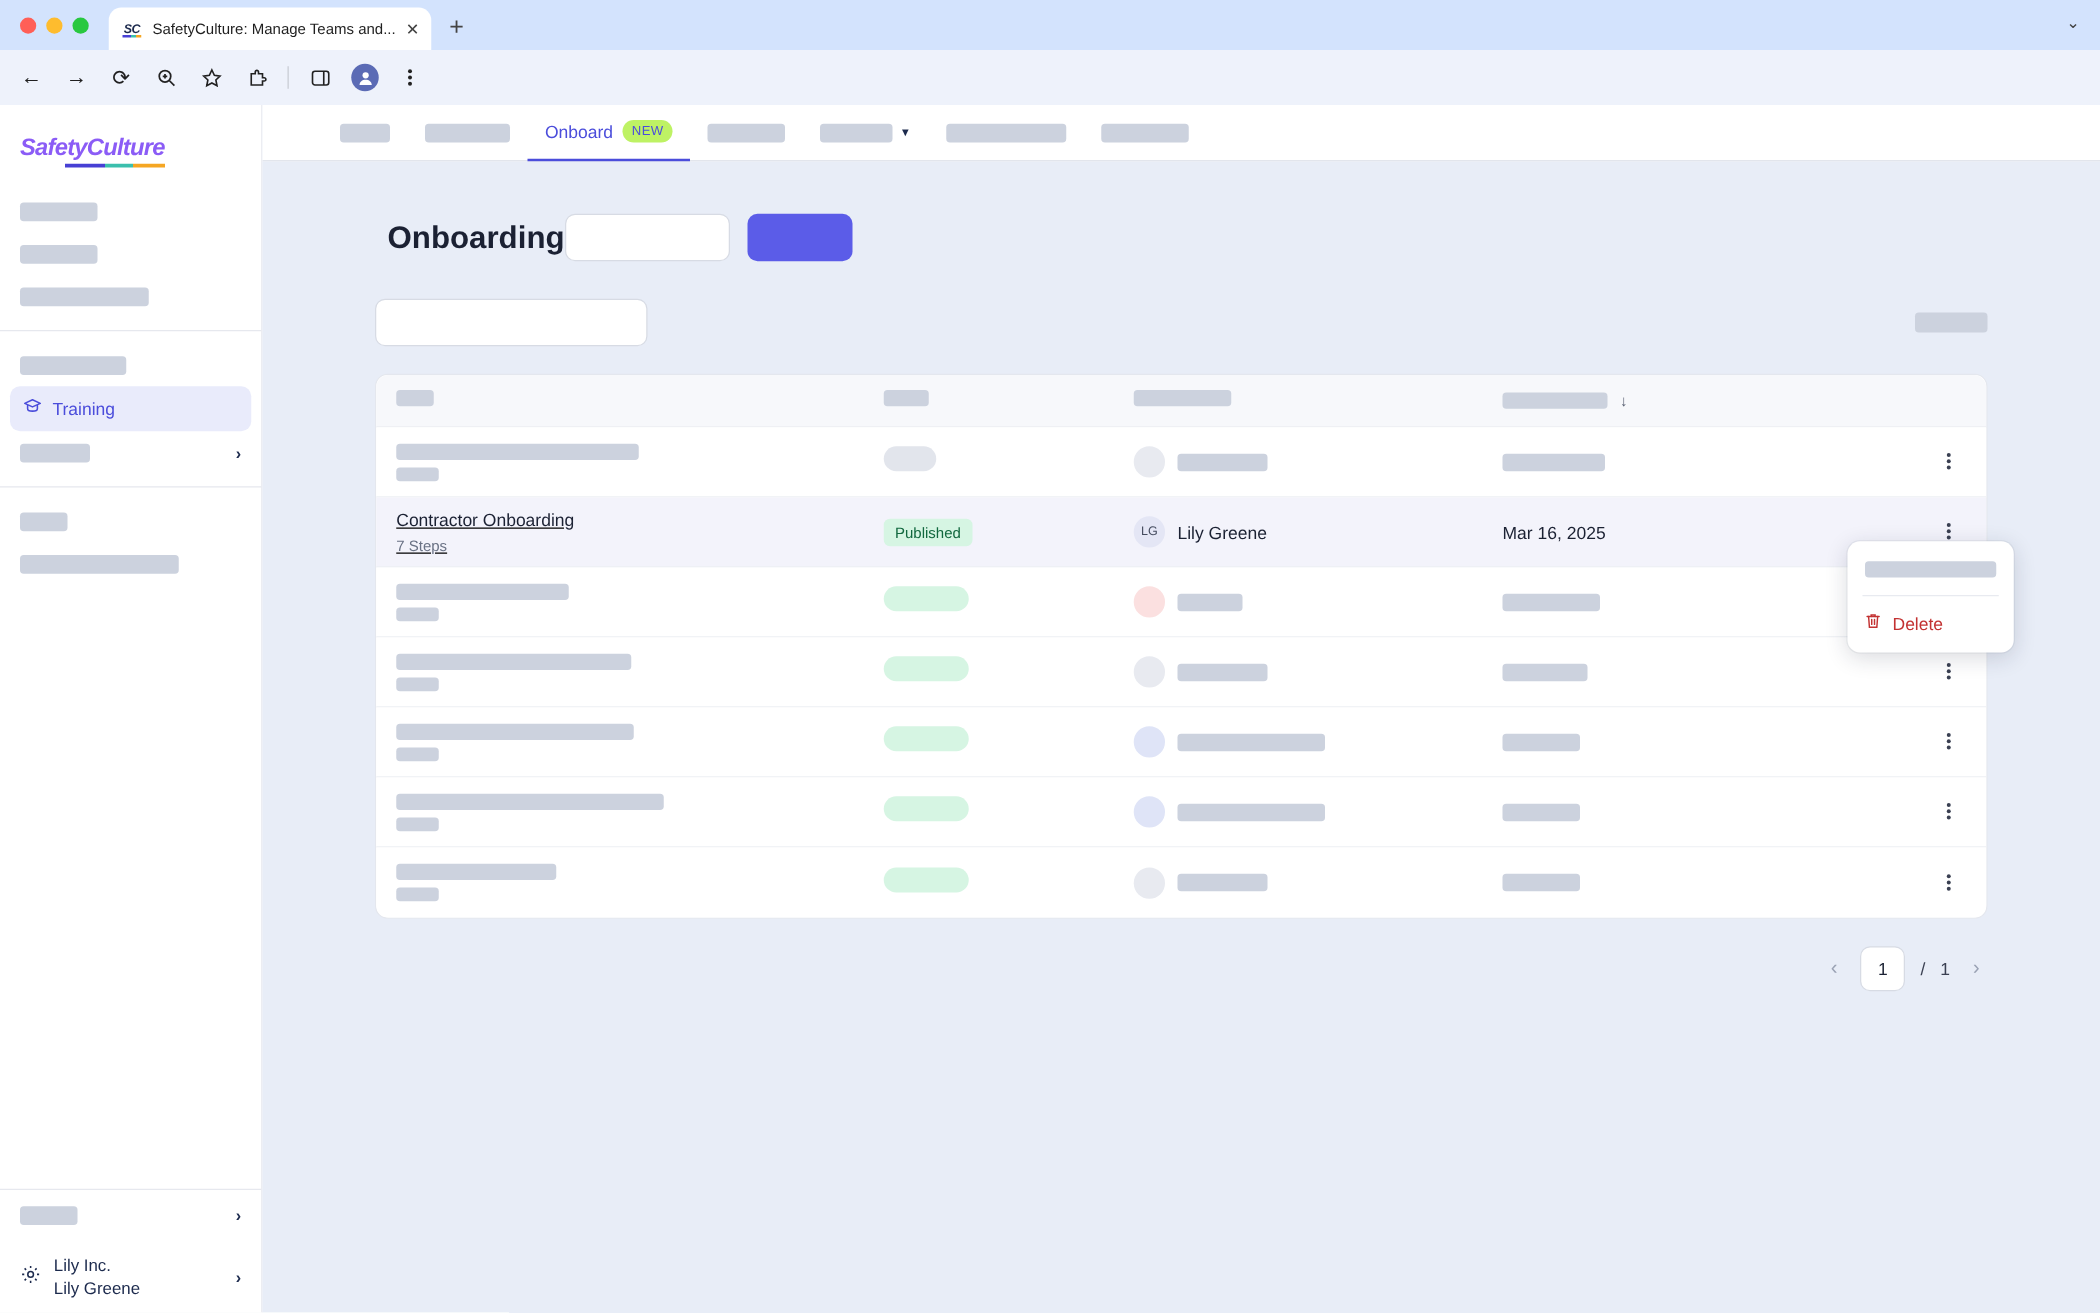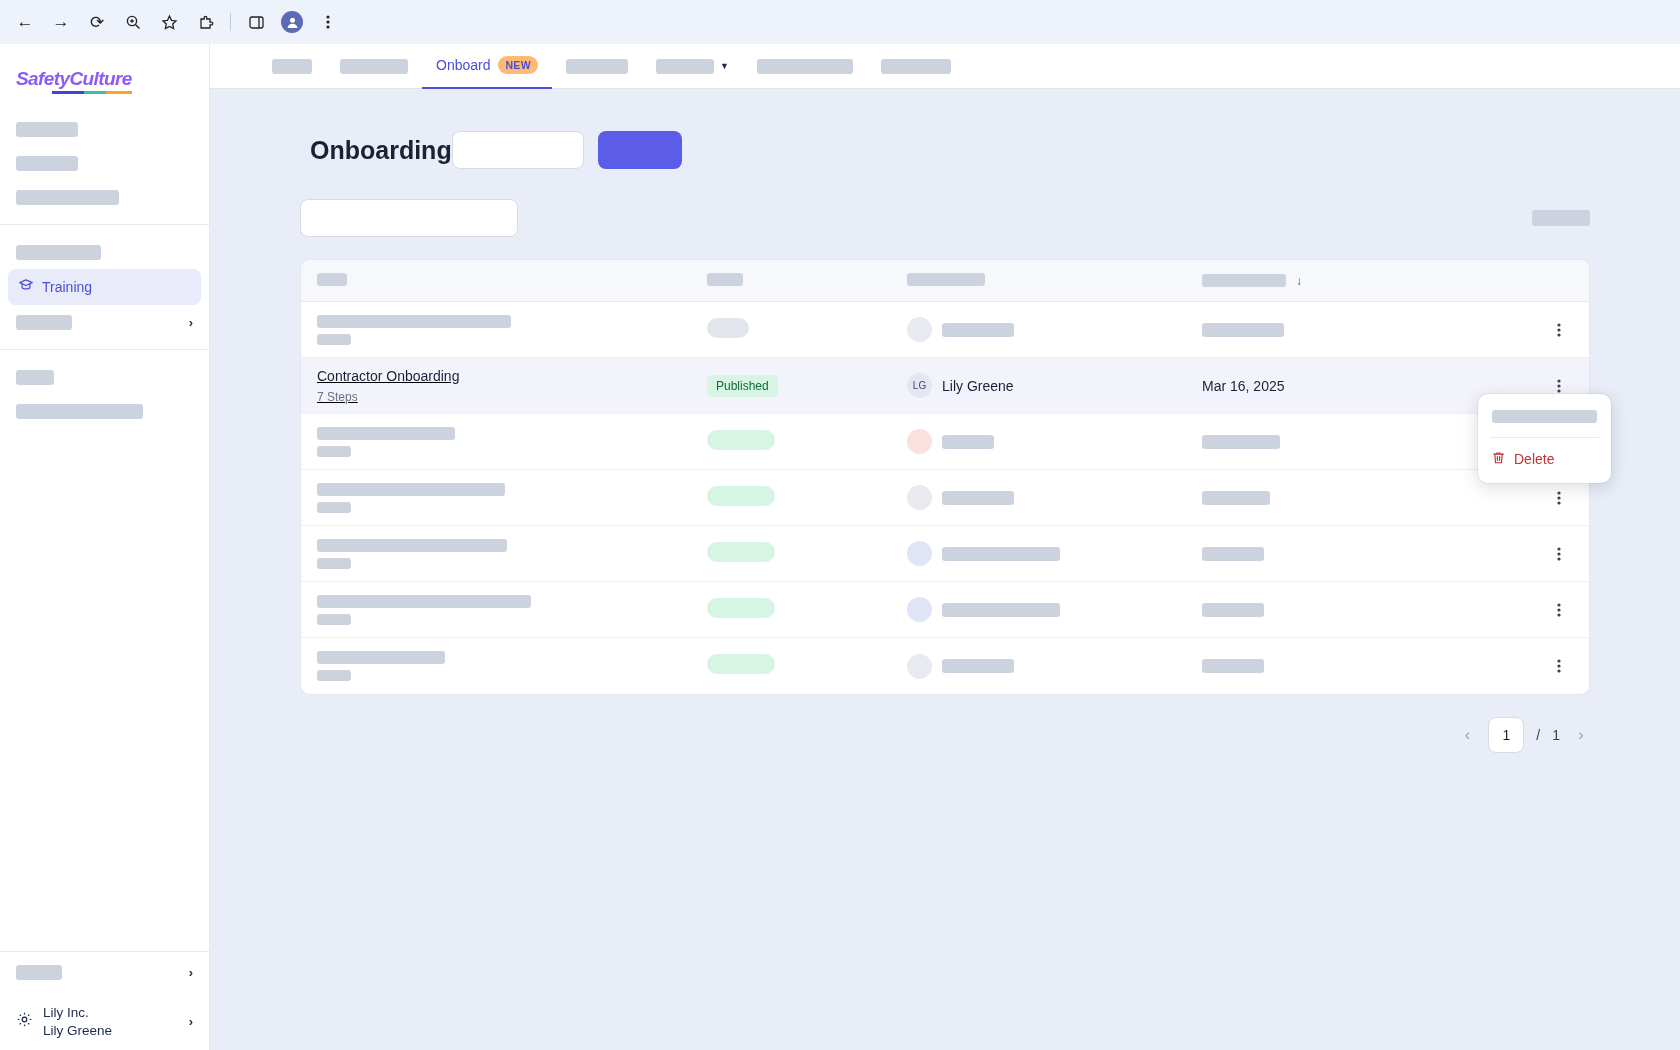--- a/index.html
+++ b/index.html
@@ -109,21 +109,21 @@
     height: 45px; flex: 0 0 45px; background: #fff; border-bottom: 1px solid #e2e5ec;
     display: flex; align-items: center; padding-left: 48px; gap: 0;
   }
   .tn-item { height: 45px; display: flex; align-items: center; padding: 0 14px; cursor: pointer; }
   .tn-active {
     height: 45px; display: flex; align-items: center; gap: 8px; padding: 0 14px;
     border-bottom: 2px solid #4b4ddb; cursor: pointer;
   }
   .tn-active-label { color: #4b4ddb; font-size: 14px; font-weight: 500; }
   .badge-new {
-    background: #fdba74; color: #4b4ddb; font-size: 10.5px; font-weight: 700;
+    background: #bef264; color: #4b4ddb; font-size: 10.5px; font-weight: 400;
     padding: 3px 7px; border-radius: 10px; letter-spacing: 0.3px;
   }
   .tn-caret { color: #1c2a4d; font-size: 9px; margin-left: 6px; }
 
   .content { flex: 1; overflow: hidden; padding: 0 0 0 0; position: relative; }
 
   .page-head {
     display: flex; align-items: center; justify-content: flex-start;
     padding: 42px 90px 0 100px;
   }
@@ -198,20 +198,34 @@
   .pg-sep { color: #3a4052; font-size: 14px; }
   .pg-total { color: #3a4052; font-size: 14px; }
 
   .export-skel { width: 58px; height: 16px; }
 </style>
 </head>
 <body>
 
 <div class="browser">
 
+  <div class="tabstrip">
+    <div class="traffic">
+      <span class="dot red"></span>
+      <span class="dot yellow"></span>
+      <span class="dot green"></span>
+    </div>
+    <div class="tab">
+      <span class="tab-favicon">SC</span>
+      <span class="tab-title">SafetyCulture: Manage Teams and...</span>
+      <span class="tab-close">✕</span>
+    </div>
+    <span class="newtab">+</span>
+    <span class="chev-down-win">⌄</span>
+  </div>
 
   <div class="toolbar">
     <span class="nav-btn">←</span>
     <span class="nav-btn">→</span>
     <span class="nav-btn">⟳</span>
     <span class="tb-icon">
       <svg width="17" height="17" viewBox="0 0 17 17" fill="none" stroke="#222" stroke-width="1.4">
         <circle cx="7" cy="7" r="4.6"></circle>
           <line x1="10.4" y1="10.4" x2="14.5" y2="14.5"></line>
         <line x1="5.2" y1="7" x2="8.8" y2="7"></line>

